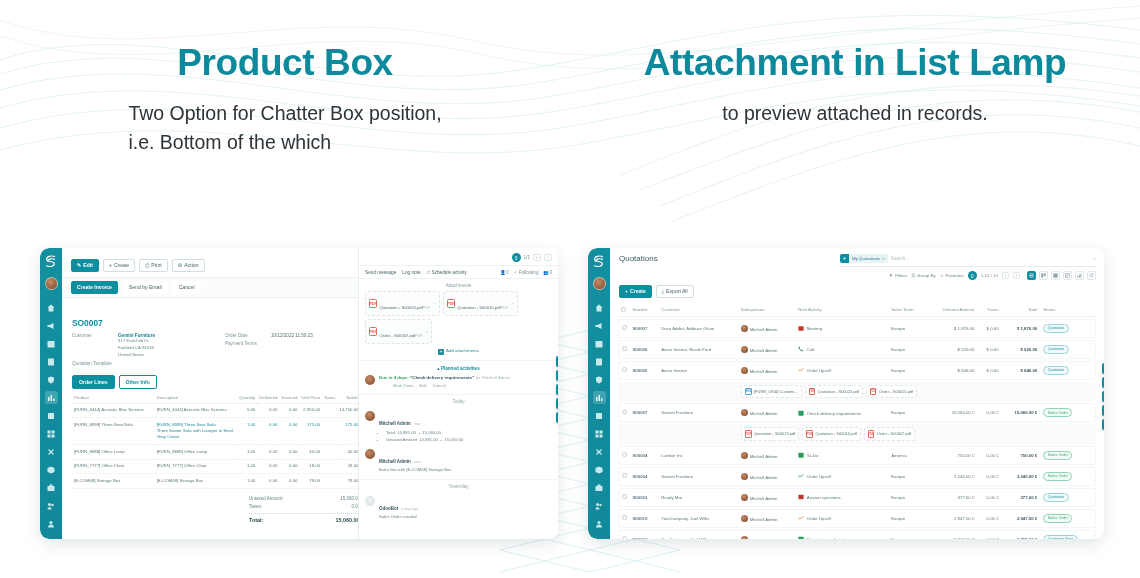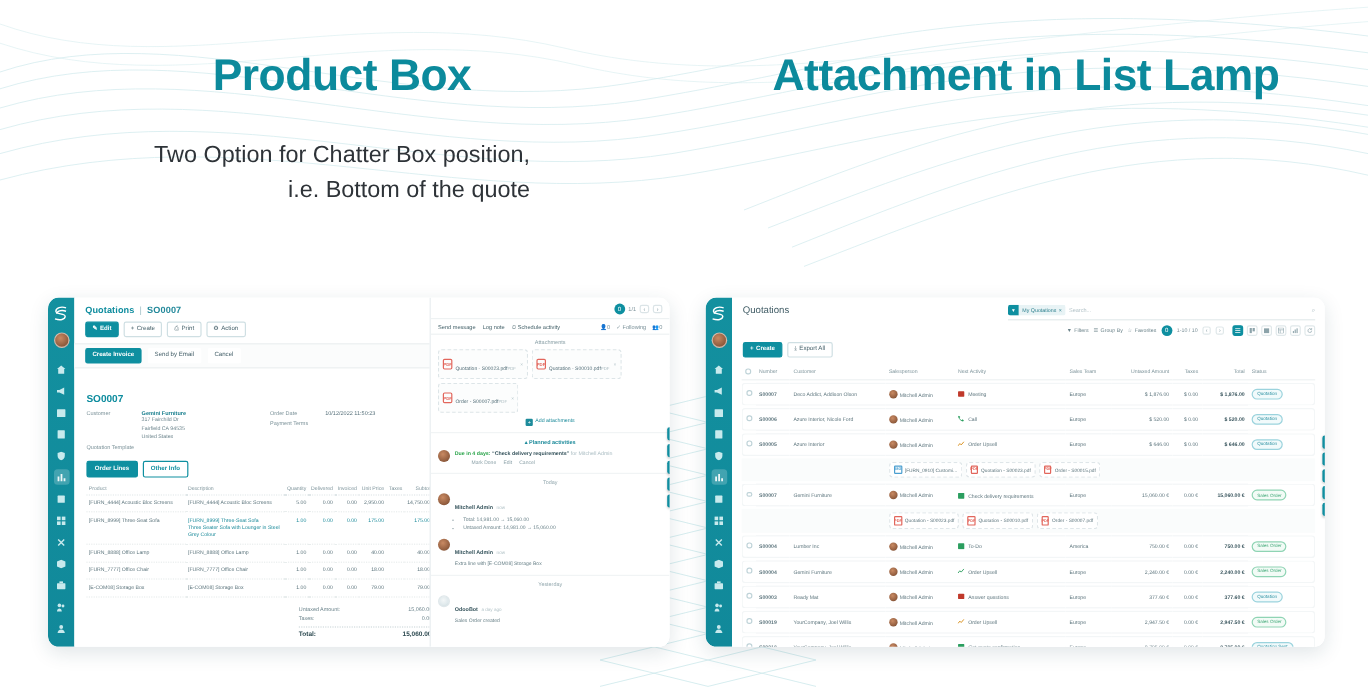--- a/index.html
+++ b/index.html
@@ -31,25 +31,25 @@
   }
   .hero-title {
     font-size: 37px;
     font-weight: bold;
     color: #0c8a9c;
     letter-spacing: -0.4px;
     line-height: 1.12;
     white-space: nowrap;
   }
   .hero-sub {
-    margin-top: 32px;
+    margin-top: 16px;
     font-size: 19.5px;
     color: #2e3338;
     line-height: 1.48;
-    text-align: right;
+    text-align: left;
   }
   .hero-sub span { display: block; }
 
   
   #connector {
     position: absolute;
     left: 500px; top: 330px;
     width: 180px; height: 248px;
     pointer-events: none;
   }
@@ -335,26 +335,27 @@
     <path d="M0,20 C140,70 300,0 470,40 C640,80 790,30 1140,6"></path>
     <path d="M0,36 C150,86 310,14 480,54 C650,94 800,44 1140,18"></path>
   </g>
 </svg>
 
 <div class="hero">
   <div class="hero-col">
     <div class="hero-title">Product Box</div>
     <div class="hero-sub">
       <span>Two Option for Chatter Box position,</span>
-      <span>i.e. Bottom of the quote</span>
+      <span>i.e. Bottom of the which</span>
     </div>
   </div>
   <div class="hero-col">
     <div class="hero-title">Attachment in List Lamp</div>
     <div class="hero-sub">
+      <span>to preview attached in records.</span>
     </div>
   </div>
 </div>
 
 <svg id="connector" viewBox="0 0 180 248" preserveAspectRatio="none">
   <g fill="none" stroke="#bfe2e6" stroke-width="0.7" opacity="0.75">
     <path d="M0,0 L90,22 L180,0"></path>
       <path d="M0,22 L90,44 L180,22"></path>
     <path d="M0,44 L90,66 L180,44"></path>
       <path d="M0,66 L90,88 L180,66"></path>
@@ -465,25 +466,20 @@
         <svg viewBox="0 0 16 16" fill="currentColor">
           <rect x="3" y="3" width="10" height="10" rx="1"></rect>
         </svg>
       </div>
 
   </div>
 
   <div class="app-body">
 
     <div class="app-head">
-      <div class="bc">
-        <span>Quotations</span>
-        <span class="sep">|</span>
-        <span class="rec">SO0007</span>
-      </div>
       <div class="btnrow">
         <div class="b primary">
             <span>✎</span>
             <span>Edit</span>
           </div>
         <div class="b">
             <span>+</span>
             <span>Create</span>
           </div>
         <div class="b">

